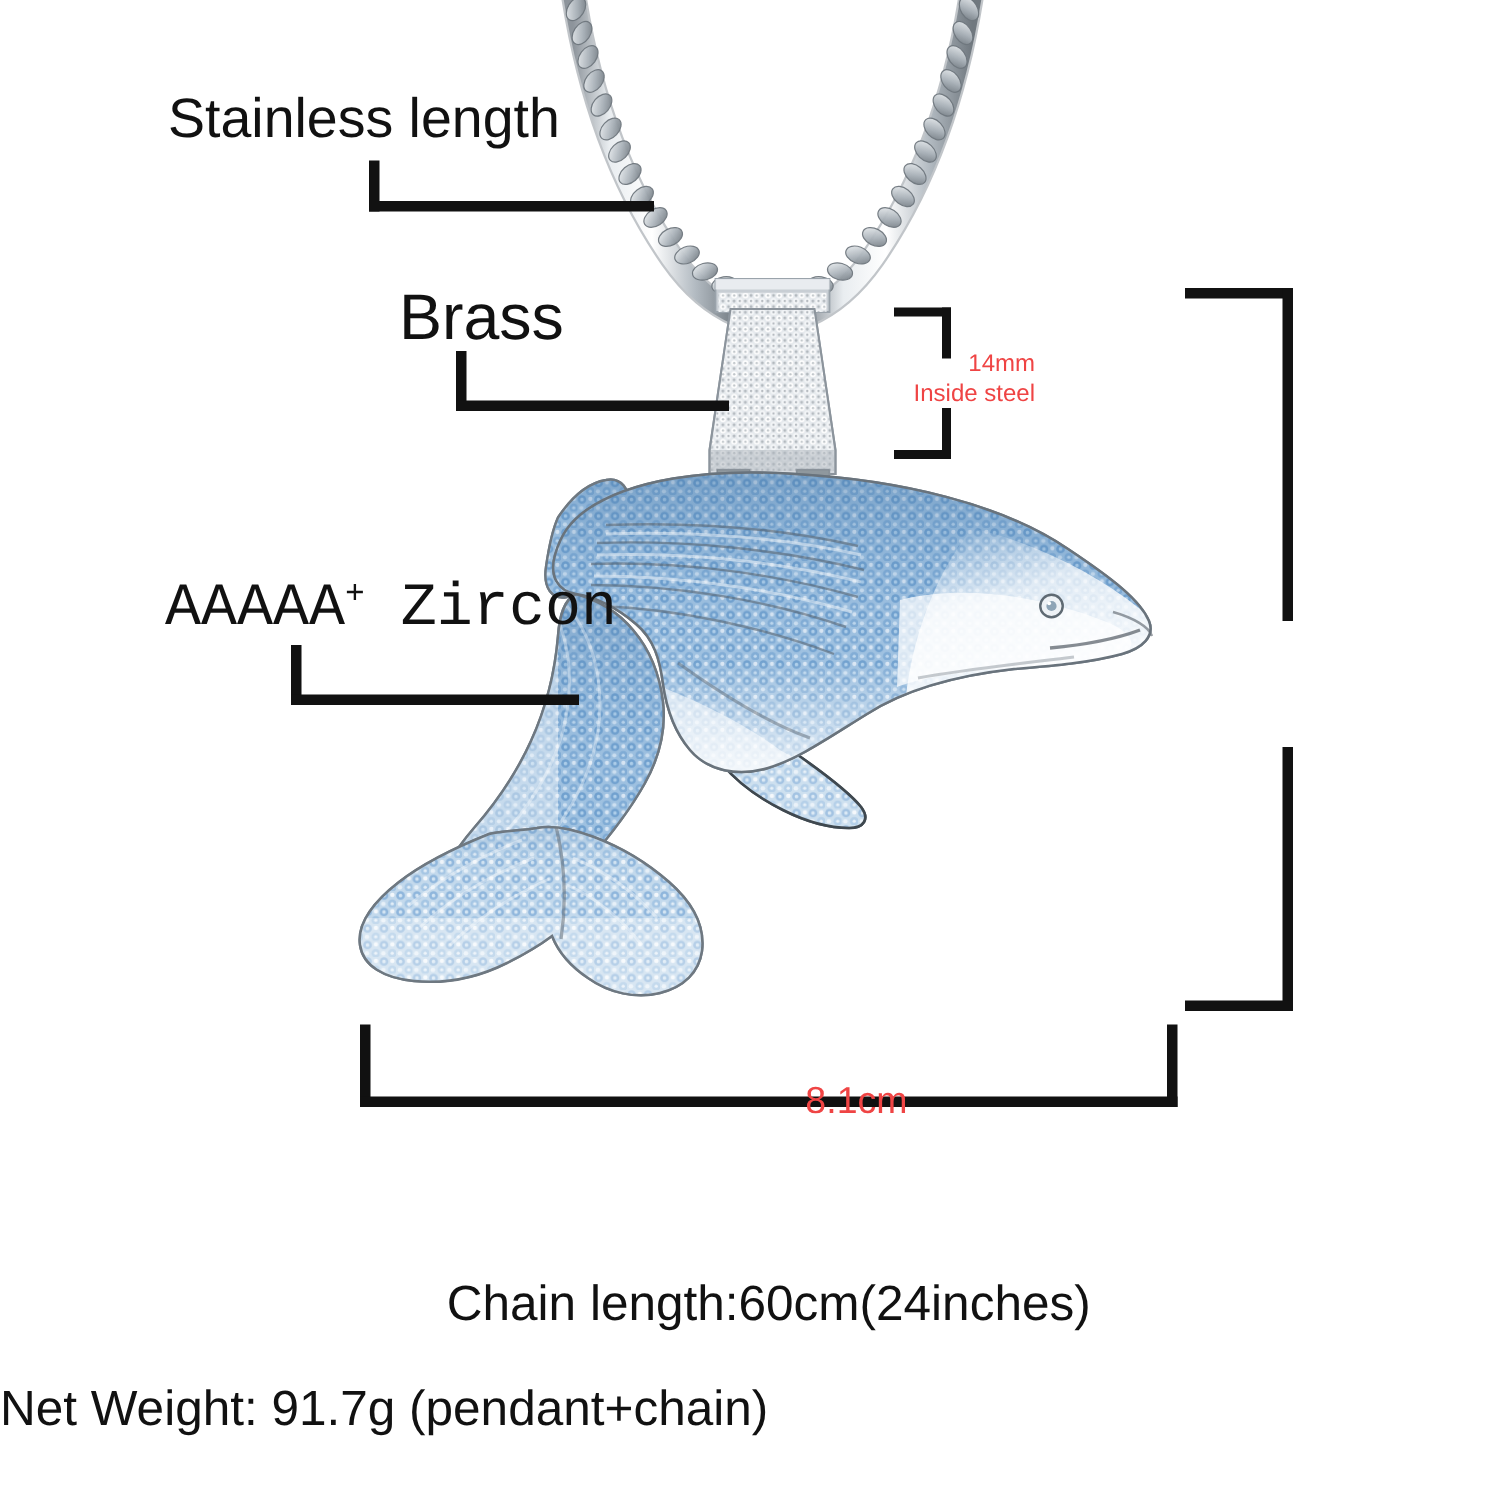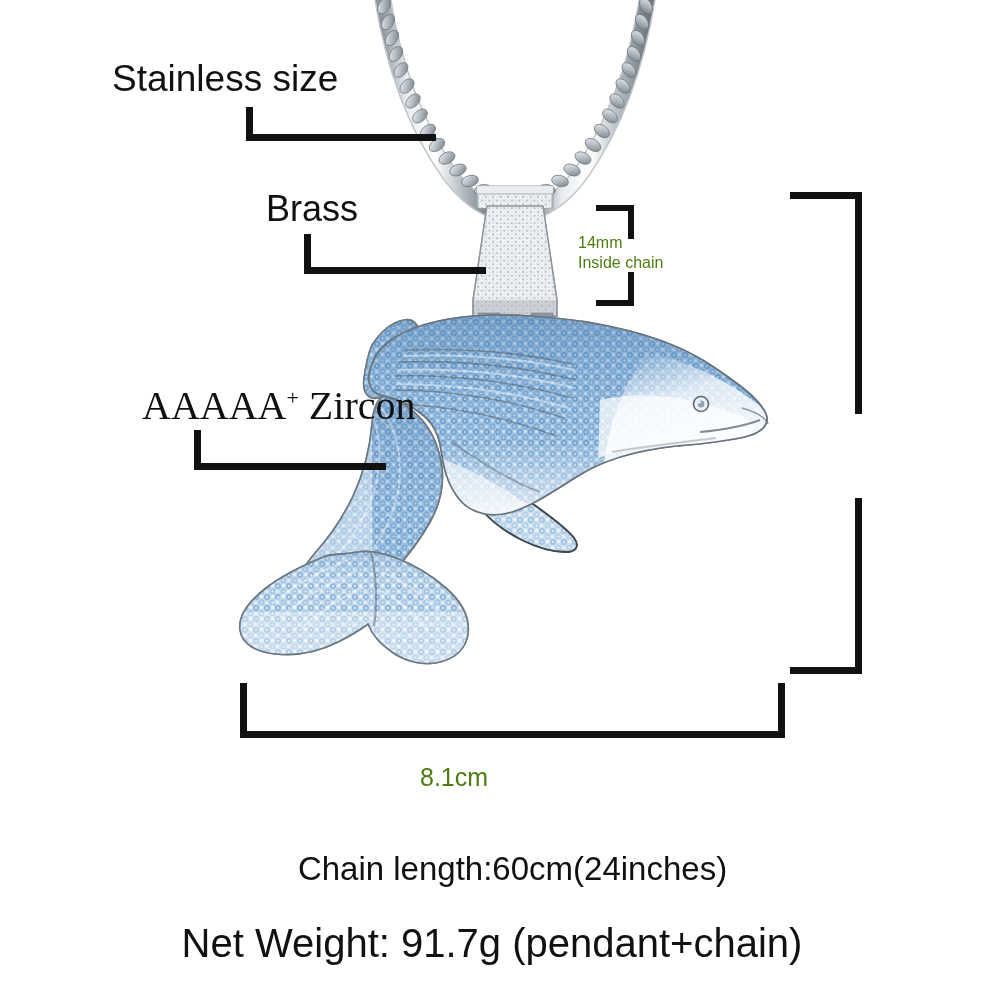--- a/index.html
+++ b/index.html
@@ -5,23 +5,23 @@
   html,body{margin:0;padding:0;}
   body{
     width:1001px;height:1001px;background:#ffffff;
     font-family:"Liberation Sans", sans-serif;
     color:#111;overflow:hidden;position:relative;
   }
   #stage{position:absolute;inset:0;}
   .abs{position:absolute;}
   .lbl{color:#111;white-space:nowrap;line-height:1.05;}
   .lbl-sans{font-family:"Liberation Sans", sans-serif;}
-  .lbl-serif{font-family:Liberation Serif, serif;margin-left:32px;}
+  .lbl-serif{font-family:Liberation Mono, monospace;}
   .rule{background:#111;position:absolute;}
-  .dimtxt{font-family:"Liberation Sans", sans-serif;text-align:left;color:#4d7c0f;line-height:1.22;}
+  .dimtxt{font-family:"Liberation Sans", sans-serif;text-align:right;color:#ef4444;line-height:1.22;}
   sup{font-size:.55em;vertical-align:super;}
   svg{display:block;}
 </style>
 </head>
 <body>
 
 <div id="stage">
 
   <svg class="abs" style="left:0;top:0;" width="1001" height="1001" viewBox="0 0 1001 1001">
     <defs>
@@ -332,59 +332,59 @@
           <circle cx="701" cy="404" r="7.5" fill="#eef2f6" stroke="#5f6a73" stroke-width="1.6"></circle>
           <circle cx="701" cy="404" r="3.4" fill="#8ea4b6"></circle>
           <circle cx="699.4" cy="402.2" r="1.3" fill="#ffffff"></circle>
         </g>
 
         <path d="M612,452 C646,446 684,442 716,438" stroke="#8d969e" stroke-width="2" fill="none" opacity=".5"></path>
       </g>
     </g>
   </svg>
 
-  <div class="abs lbl lbl-sans" style="left:112px;top:60px;font-size:37px;">Stainless size</div>
+  <div class="abs lbl lbl-sans" style="left:112px;top:60px;font-size:37px;">Stainless length</div>
   <div class="rule" style="left:246px;top:107px;width:7px;height:34px;"></div>
   <div class="rule" style="left:246px;top:134px;width:190px;height:7px;"></div>
 
-  <div class="abs lbl lbl-sans" style="left:266px;top:190px;font-size:36px;">Brass</div>
+  <div class="abs lbl lbl-sans" style="left:266px;top:190px;font-size:43px;">Brass</div>
   <div class="rule" style="left:304px;top:234px;width:7px;height:40px;"></div>
   <div class="rule" style="left:304px;top:267px;width:182px;height:7px;"></div>
 
   <div class="abs lbl lbl-serif" style="left:110px;top:385px;font-size:40px;">
     <span>AAAAA</span><sup>+</sup><span> Zircon</span>
   </div>
   <div class="rule" style="left:194px;top:430px;width:7px;height:40px;"></div>
   <div class="rule" style="left:194px;top:463px;width:192px;height:7px;"></div>
 
   <div>
     <div class="rule" style="left:596px;top:205px;width:38px;height:6px;"></div>
     <div class="rule" style="left:628px;top:205px;width:6px;height:34px;"></div>
     <div class="rule" style="left:628px;top:272px;width:6px;height:34px;"></div>
     <div class="rule" style="left:596px;top:300px;width:38px;height:6px;"></div>
     <div class="abs dimtxt" style="left:578px;top:233px;width:112px;font-size:16px;">
       <div>14mm</div>
-      <div>Inside chain</div>
+      <div>Inside steel</div>
     </div>
   </div>
 
   <div>
     <div class="rule" style="left:790px;top:192px;width:72px;height:7px;"></div>
     <div class="rule" style="left:855px;top:192px;width:7px;height:222px;"></div>
     <div class="rule" style="left:855px;top:498px;width:7px;height:176px;"></div>
     <div class="rule" style="left:790px;top:667px;width:72px;height:7px;"></div>
     <div class="abs dimtxt" style="left:768px;top:420px;width:182px;font-size:26px;">
     </div>
   </div>
 
   <div>
     <div class="rule" style="left:240px;top:683px;width:7px;height:55px;"></div>
     <div class="rule" style="left:240px;top:731px;width:545px;height:7px;"></div>
     <div class="rule" style="left:778px;top:683px;width:7px;height:55px;"></div>
-    <div class="abs dimtxt" style="left:420px;top:762px;width:185px;font-size:25px;">
+    <div class="abs dimtxt" style="left:420px;top:719px;width:185px;font-size:25px;">
       <div>8.1cm</div>
     </div>
   </div>
 
   <div class="abs lbl lbl-sans" style="left:0;top:852px;width:1001px;text-align:center;font-size:33px;padding-left:12px;">Chain length:60cm(24inches)</div>
-  <div class="abs lbl lbl-sans" style="left:0;top:922px;width:984px;text-align:center;font-size:40px;">Net Weight: 91.7g (pendant+chain)</div>
+  <div class="abs lbl lbl-sans" style="left:0;top:922px;width:984px;text-align:left;font-size:33px;">Net Weight: 91.7g (pendant+chain)</div>
 
 </div>
 
 </body></html>

